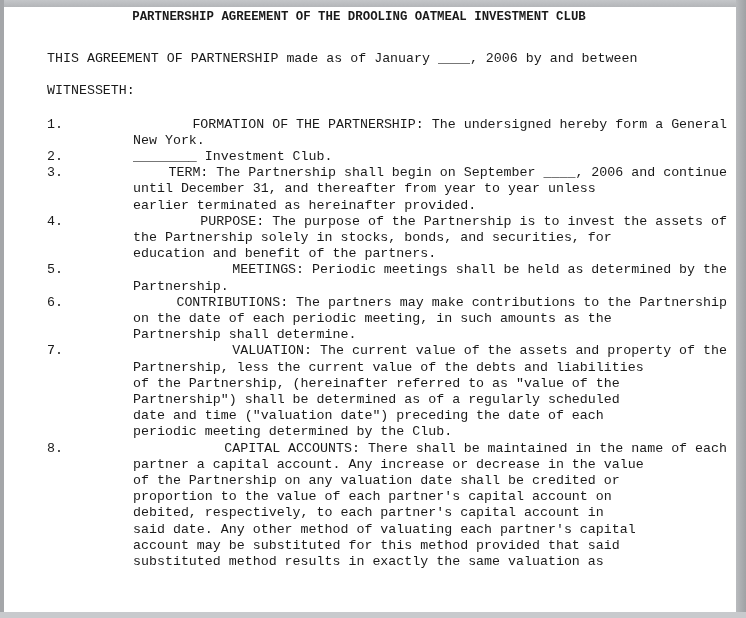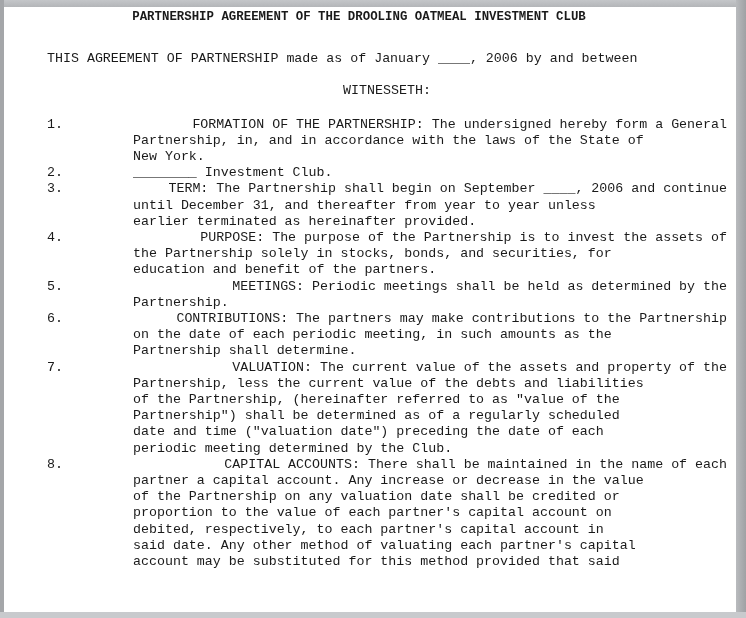--- a/index.html
+++ b/index.html
@@ -17,21 +17,21 @@
     background:#ffffff; overflow:hidden;
   }
   .doc {
     font-family:"Liberation Mono", "DejaVu Sans Mono", monospace;
     font-size:13.3px; color:#1a1a1a;
     line-height:16.2px;
     position:absolute; left:43px; top:2px; width:680px;
   }
   .title { text-align:center; width:640px; margin-left:-8px; font-weight:bold; font-size:12.4px; letter-spacing:0px;font-family:Liberation Mono, monospace; }
   .para { margin-top:26px; }
-  .witness { margin-top:16px;text-align:center; }
+  .witness { margin-top:16px; }
   .list { margin-top:17px; }
   .item { display:flex; }
   .num { width:43px; flex:none; }
   .body { flex:1; }
   .first { display:block;text-align:right; }
   .cont { display:block; padding-left:43px; }
 </style>
 </head>
 <body>
 
@@ -48,21 +48,20 @@
       <div>THIS AGREEMENT OF PARTNERSHIP made as of January ____, 2006 by and between</div>
     </div>
 
     <div class="witness">WITNESSETH:</div>
 
     <div class="list" id="item-list">
         <div class="item">
           <span class="num">1.</span>
           <span class="body">
             <span class="first">FORMATION OF THE PARTNERSHIP: The undersigned hereby form a General</span>
-            <span class="cont">Partnership, in, and in accordance with the laws of the State of</span>
             <span class="cont">New York.</span>
           </span>
         </div>
         <div class="item">
           <span class="num">2.</span>
           <span class="body">
             <span class="cont">________ Investment Club.</span>
           </span>
         </div>
         <div class="item">
@@ -110,17 +109,18 @@
         <div class="item">
           <span class="num">8.</span>
           <span class="body">
             <span class="first">CAPITAL ACCOUNTS: There shall be maintained in the name of each</span>
             <span class="cont">partner a capital account. Any increase or decrease in the value</span>
             <span class="cont">of the Partnership on any valuation date shall be credited or</span>
             <span class="cont">proportion to the value of each partner's capital account on</span>
             <span class="cont">debited, respectively, to each partner's capital account in</span>
             <span class="cont">said date. Any other method of valuating each partner's capital</span>
             <span class="cont">account may be substituted for this method provided that said</span>
+            <span class="cont">substituted method results in exactly the same valuation as</span>
           </span>
         </div>
       </div>
   </div>
 </div>
 
 </body></html>

